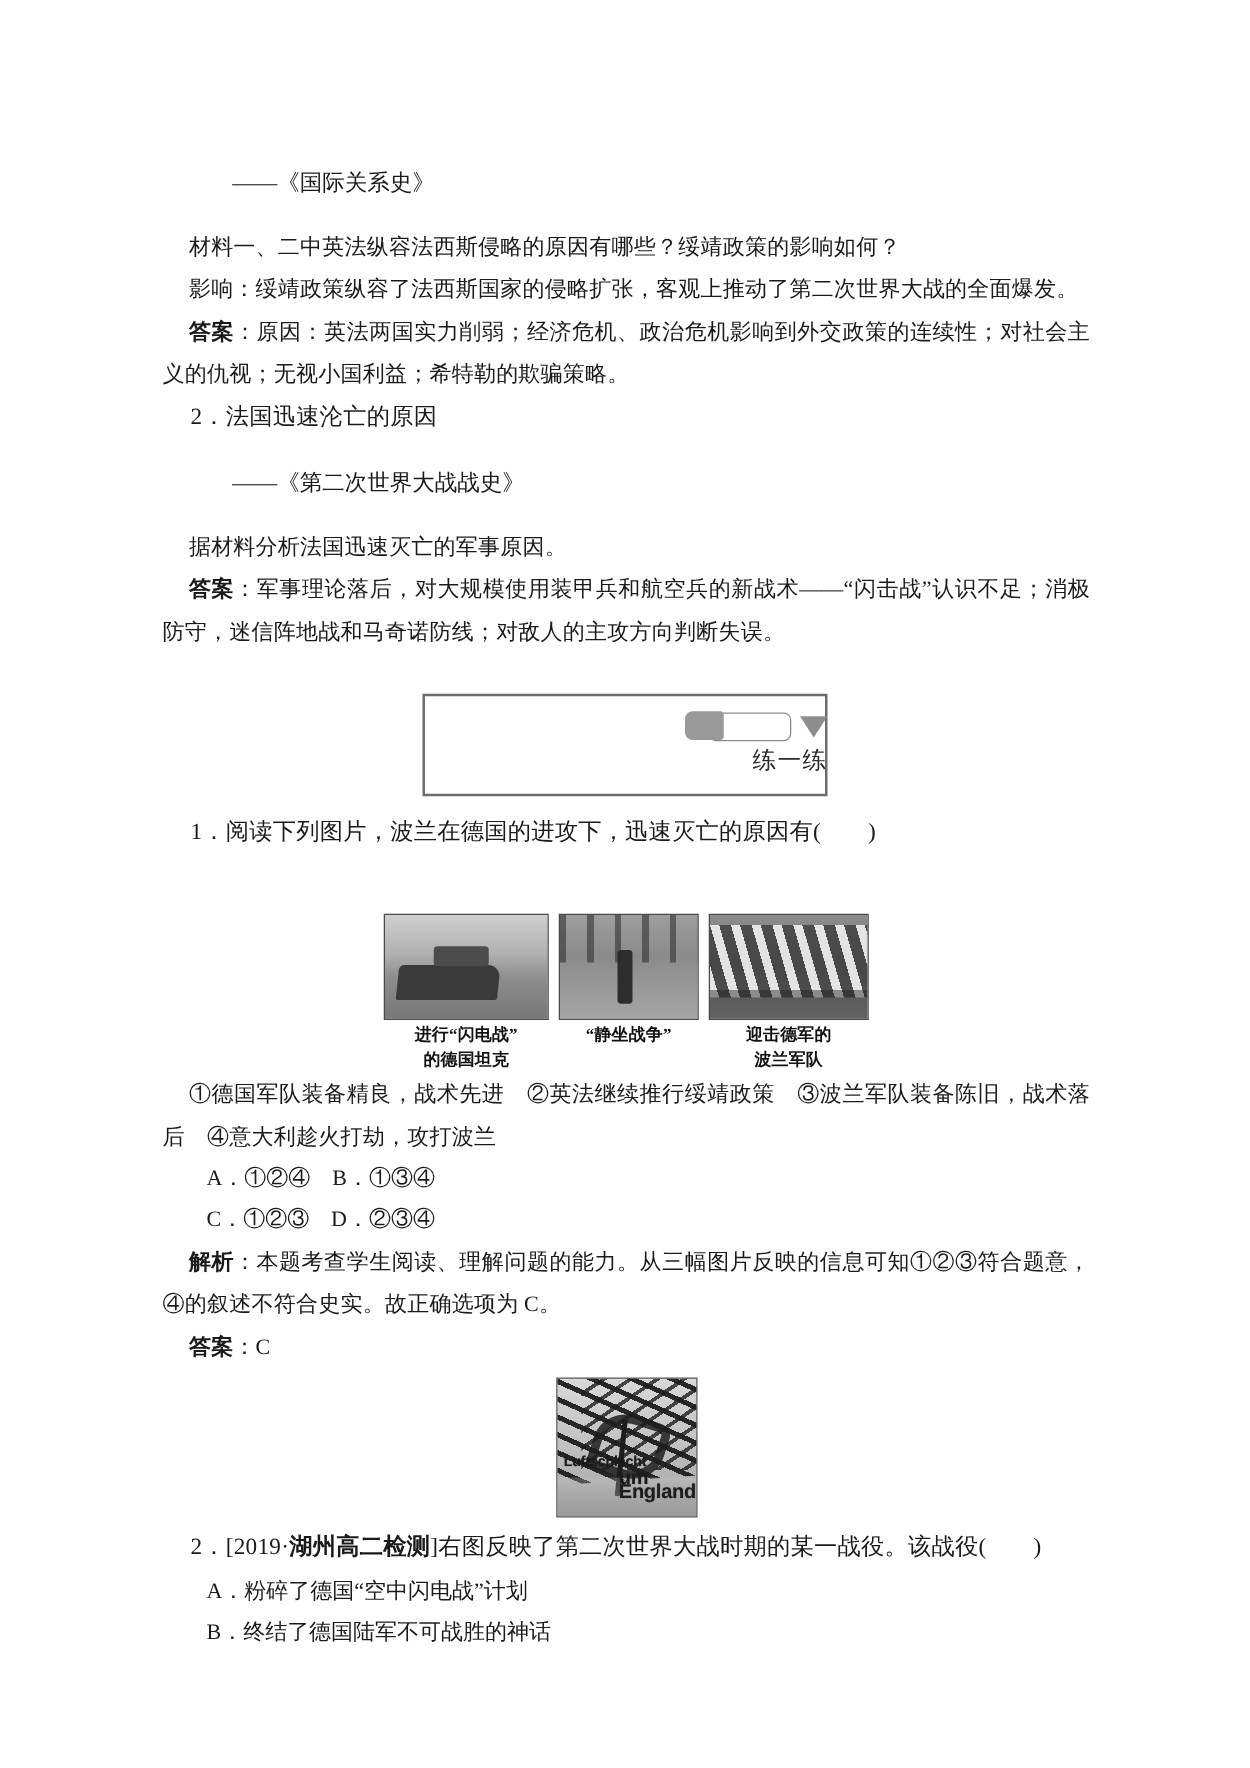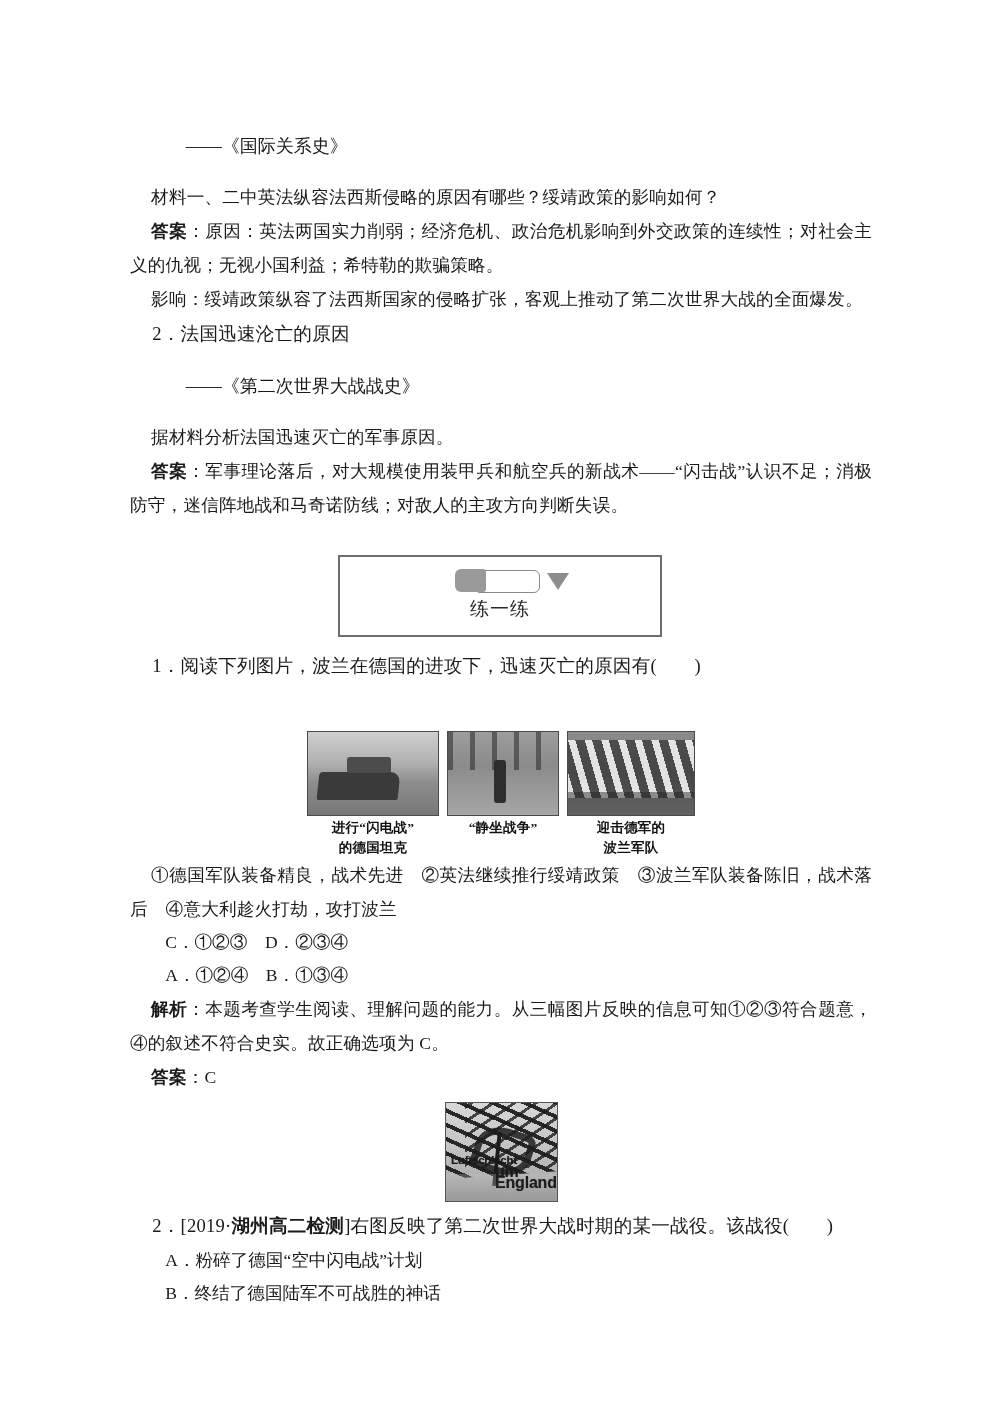--- a/index.html
+++ b/index.html
@@ -68,21 +68,21 @@
     inset: 0;
     border: 2px solid #6d6d6d;
     background: #ffffff;
     box-sizing: border-box;
   }
   .practice-inner {
     position: absolute;
     inset: 0;
     display: flex;
     flex-direction: column;
-    align-items: center;
+    align-items: flex-end;
     justify-content: center;
     gap: 2px;
   }
   .toggle-row {
     display: flex;
     align-items: center;
     gap: 7px;
     margin-left: 42px;
   }
   .toggle {
@@ -202,21 +202,21 @@
   }
 
   
   .poster-wrap {
     display: flex;
     justify-content: center;
     margin-top: 8px;
   }
   .poster {
     width: 113px;
-    height: 100px;
+    height: 112px;
     border: 1px solid #555;
     box-sizing: border-box;
     position: relative;
     overflow: hidden;
     background: linear-gradient(#d8d8d8 0%, #c3c3c3 45%, #9f9f9f 100%);
   }
   .poster-beams {
     position: absolute;
     left: -10%; top: -6%;
     width: 125%; height: 80%;
@@ -284,23 +284,23 @@
 <body>
 
 <div class="page">
   <div class="content">
 
 
     <p class="source">——《国际关系史》</p>
 
     <p class="p indent1">材料一、二中英法纵容法西斯侵略的原因有哪些？绥靖政策的影响如何？</p>
 
+    <p class="p indent1">影响：绥靖政策纵容了法西斯国家的侵略扩张，客观上推动了第二次世界大战的全面爆发。</p>
+
     <p class="p indent1"><span class="lbl-bold">答案</span><span>：原因：英法两国实力削弱；经济危机、政治危机影响到外交政策的连续性；对社会主义的仇视；无视小国利益；希特勒的欺骗策略。</span></p>
-
-    <p class="p indent1">影响：绥靖政策纵容了法西斯国家的侵略扩张，客观上推动了第二次世界大战的全面爆发。</p>
 
     <p class="p big indent1">2．法国迅速沦亡的原因</p>
 
 
     <p class="source">——《第二次世界大战战史》</p>
 
     <p class="p indent1">据材料分析法国迅速灭亡的军事原因。</p>
 
     <p class="p indent1"><span class="lbl-bold">答案</span><span>：军事理论落后，对大规模使用装甲兵和航空兵的新战术——“闪击战”认识不足；消极防守，迷信阵地战和马奇诺防线；对敌人的主攻方向判断失误。</span></p>
 
@@ -323,22 +323,22 @@
       </div>
       <div class="fig">
         <div class="photo ph3"></div>
         <div class="cap">迎击德军的</div>
         <div class="cap">波兰军队</div>
       </div>
     </div>
 
     <p class="p indent1" style="margin-top:2px">①德国军队装备精良，战术先进　②英法继续推行绥靖政策　③波兰军队装备陈旧，战术落后　④意大利趁火打劫，攻打波兰</p>
 
+    <p class="opt-line">A．①②④　B．①③④</p>
     <p class="opt-line">C．①②③　D．②③④</p>
-    <p class="opt-line">A．①②④　B．①③④</p>
 
     <p class="p indent1"><span class="lbl-bold">解析</span><span>：本题考查学生阅读、理解问题的能力。从三幅图片反映的信息可知①②③符合题意，④的叙述不符合史实。故正确选项为 C。</span></p>
 
     <p class="p indent1"><span class="lbl-bold">答案</span><span>：C</span></p>
 
     <div class="poster-wrap">
       <div class="poster">
         <div class="poster-beams"></div>
         <div class="poster-beams2"></div>
         <div class="poster-knot"></div>

